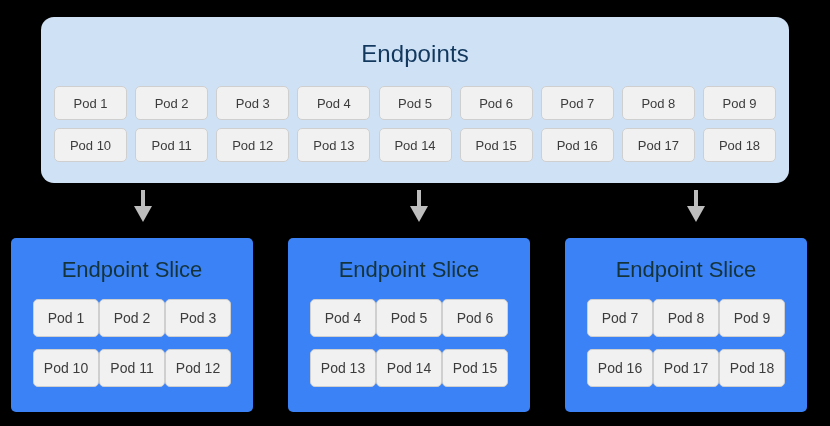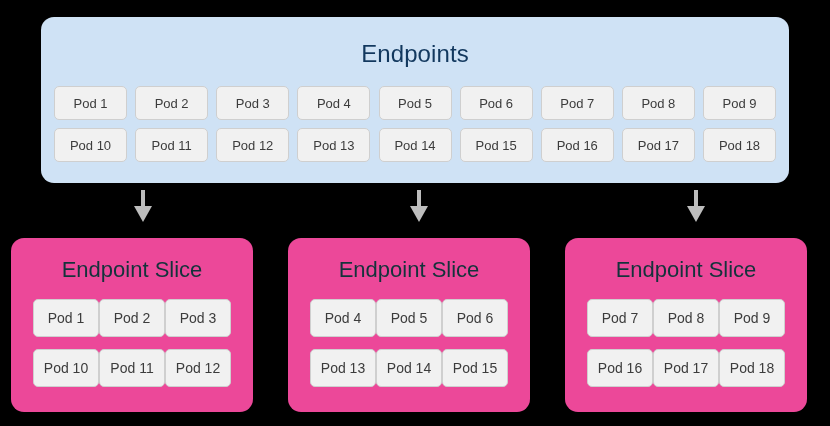--- a/index.html
+++ b/index.html
@@ -84,22 +84,22 @@
     height: 32px;
   }
   .arrow svg { display: block; }
 
   
   .slice-panel {
     position: absolute;
     top: 238px;
     width: 242px;
     height: 174px;
-    background: #ec4899;
-    border-radius: 13px;
+    background: #3b82f6;
+    border-radius: 5px;
     box-sizing: border-box;
   }
   .slice-panel.s1 { left: 11px; }
   .slice-panel.s2 { left: 288px; }
   .slice-panel.s3 { left: 565px; }
 
   .slice-title {
     position: absolute;
     top: 21px;
     left: 0;

